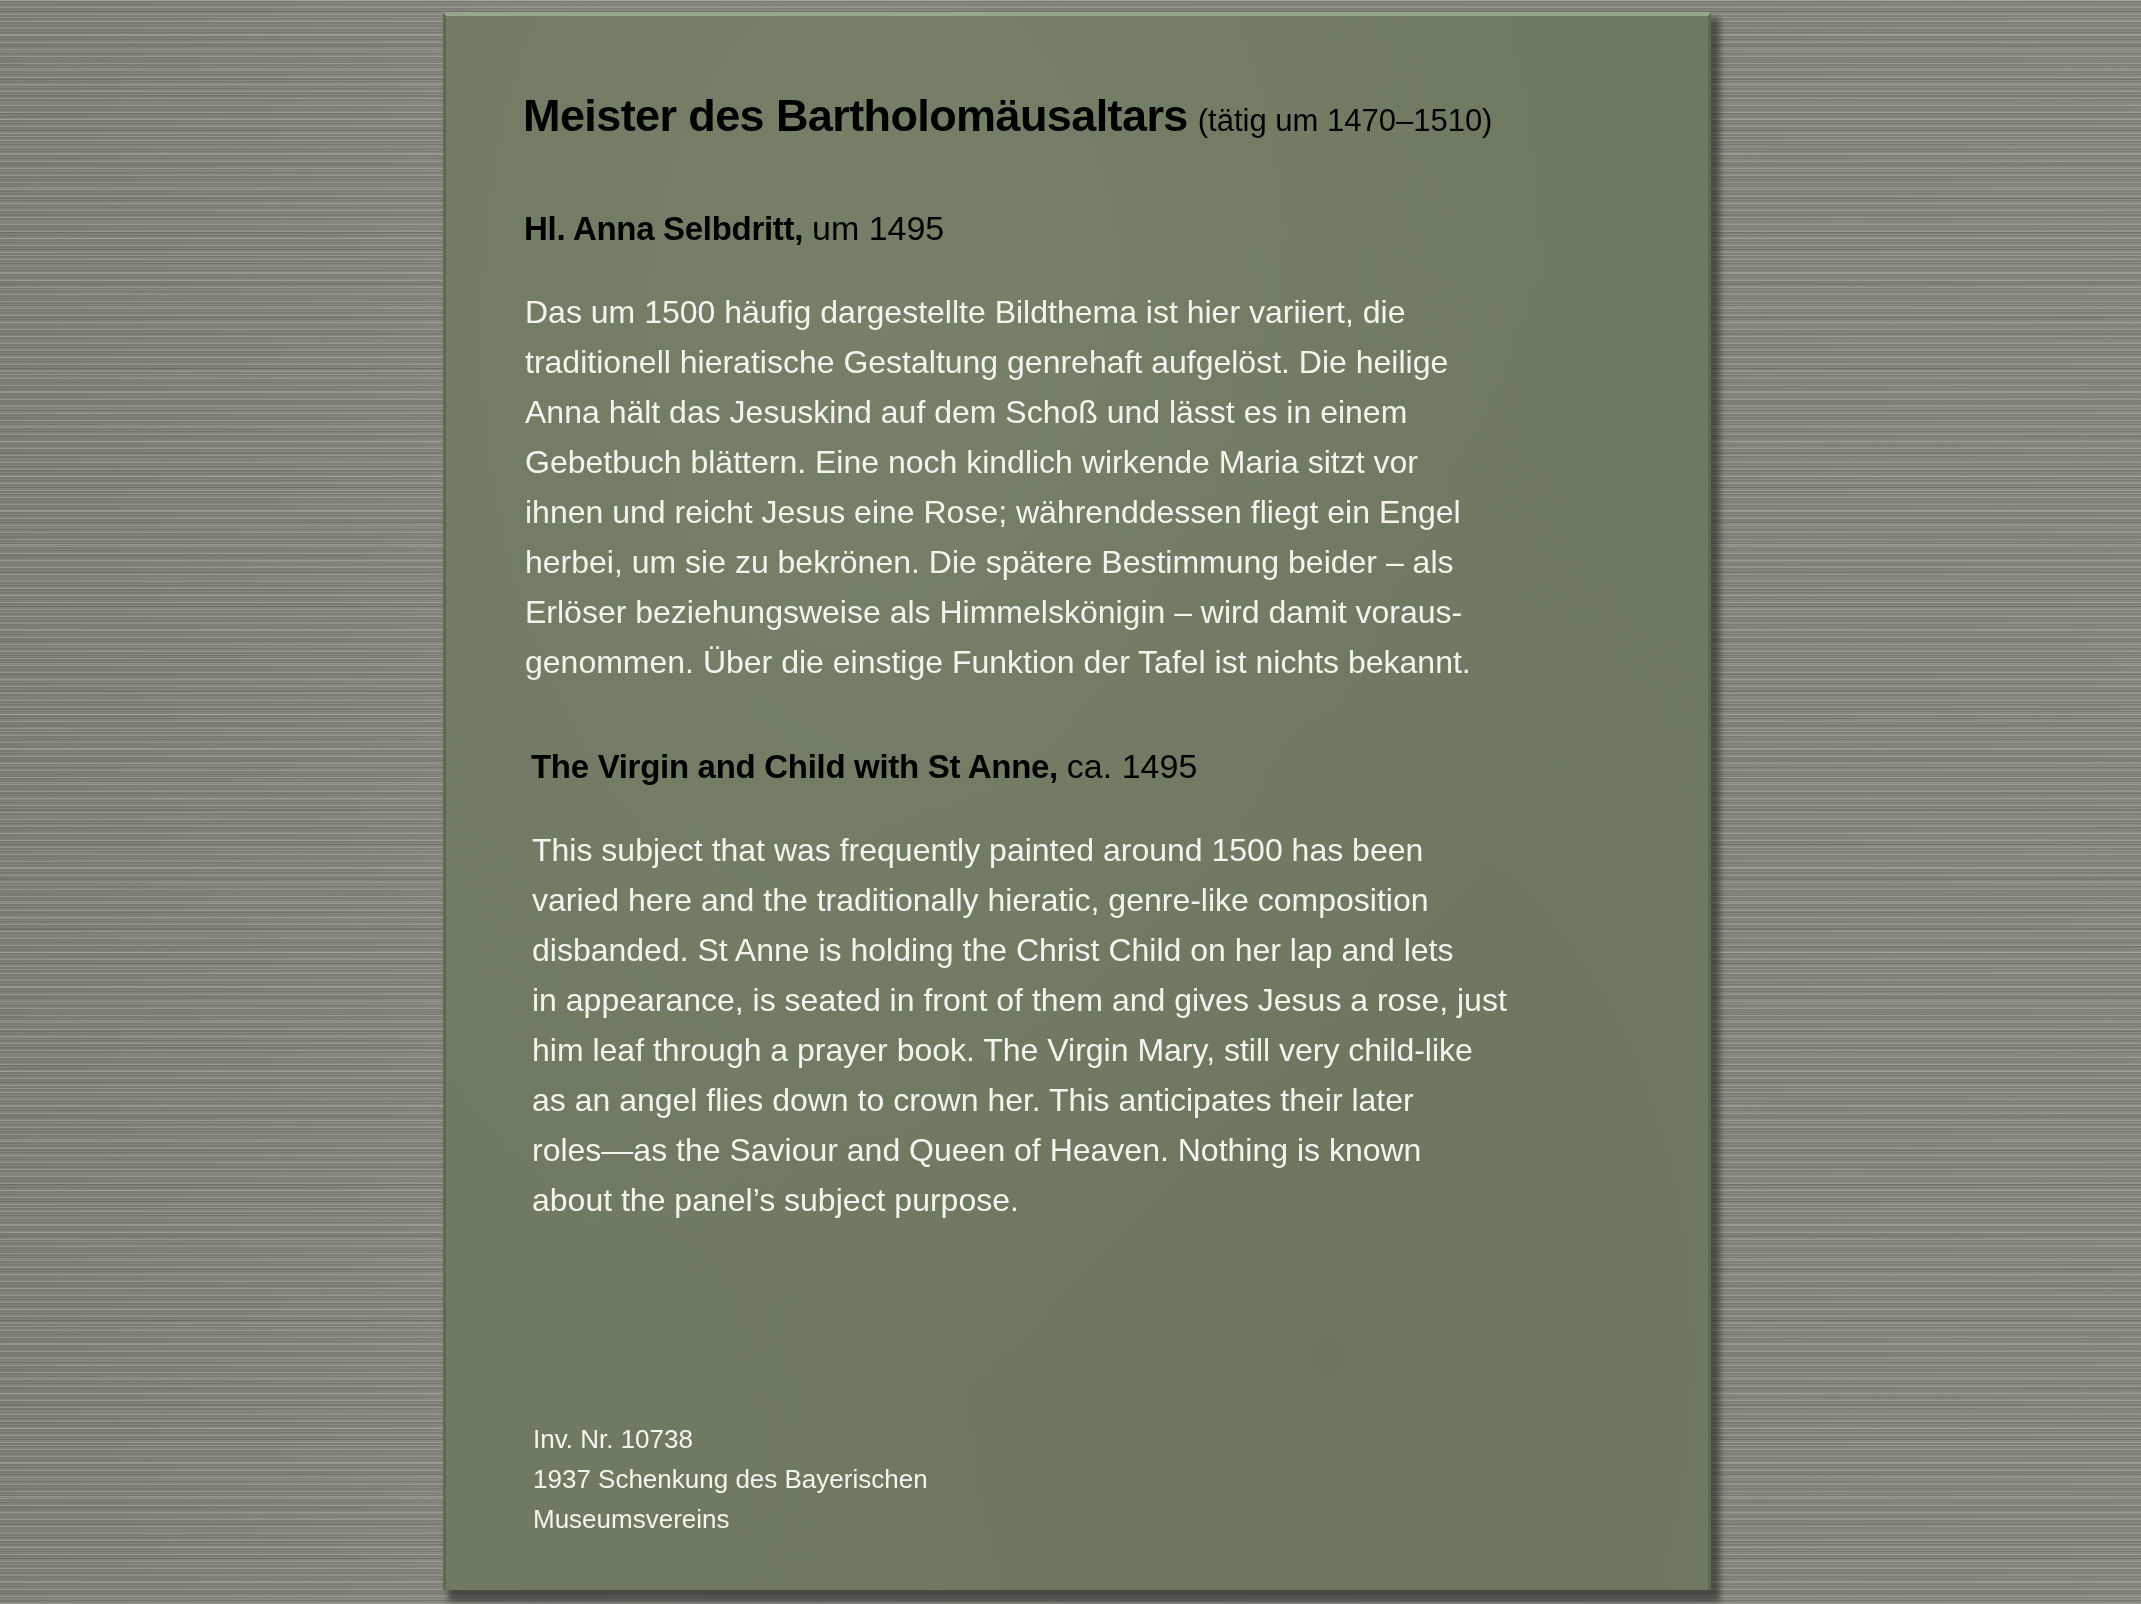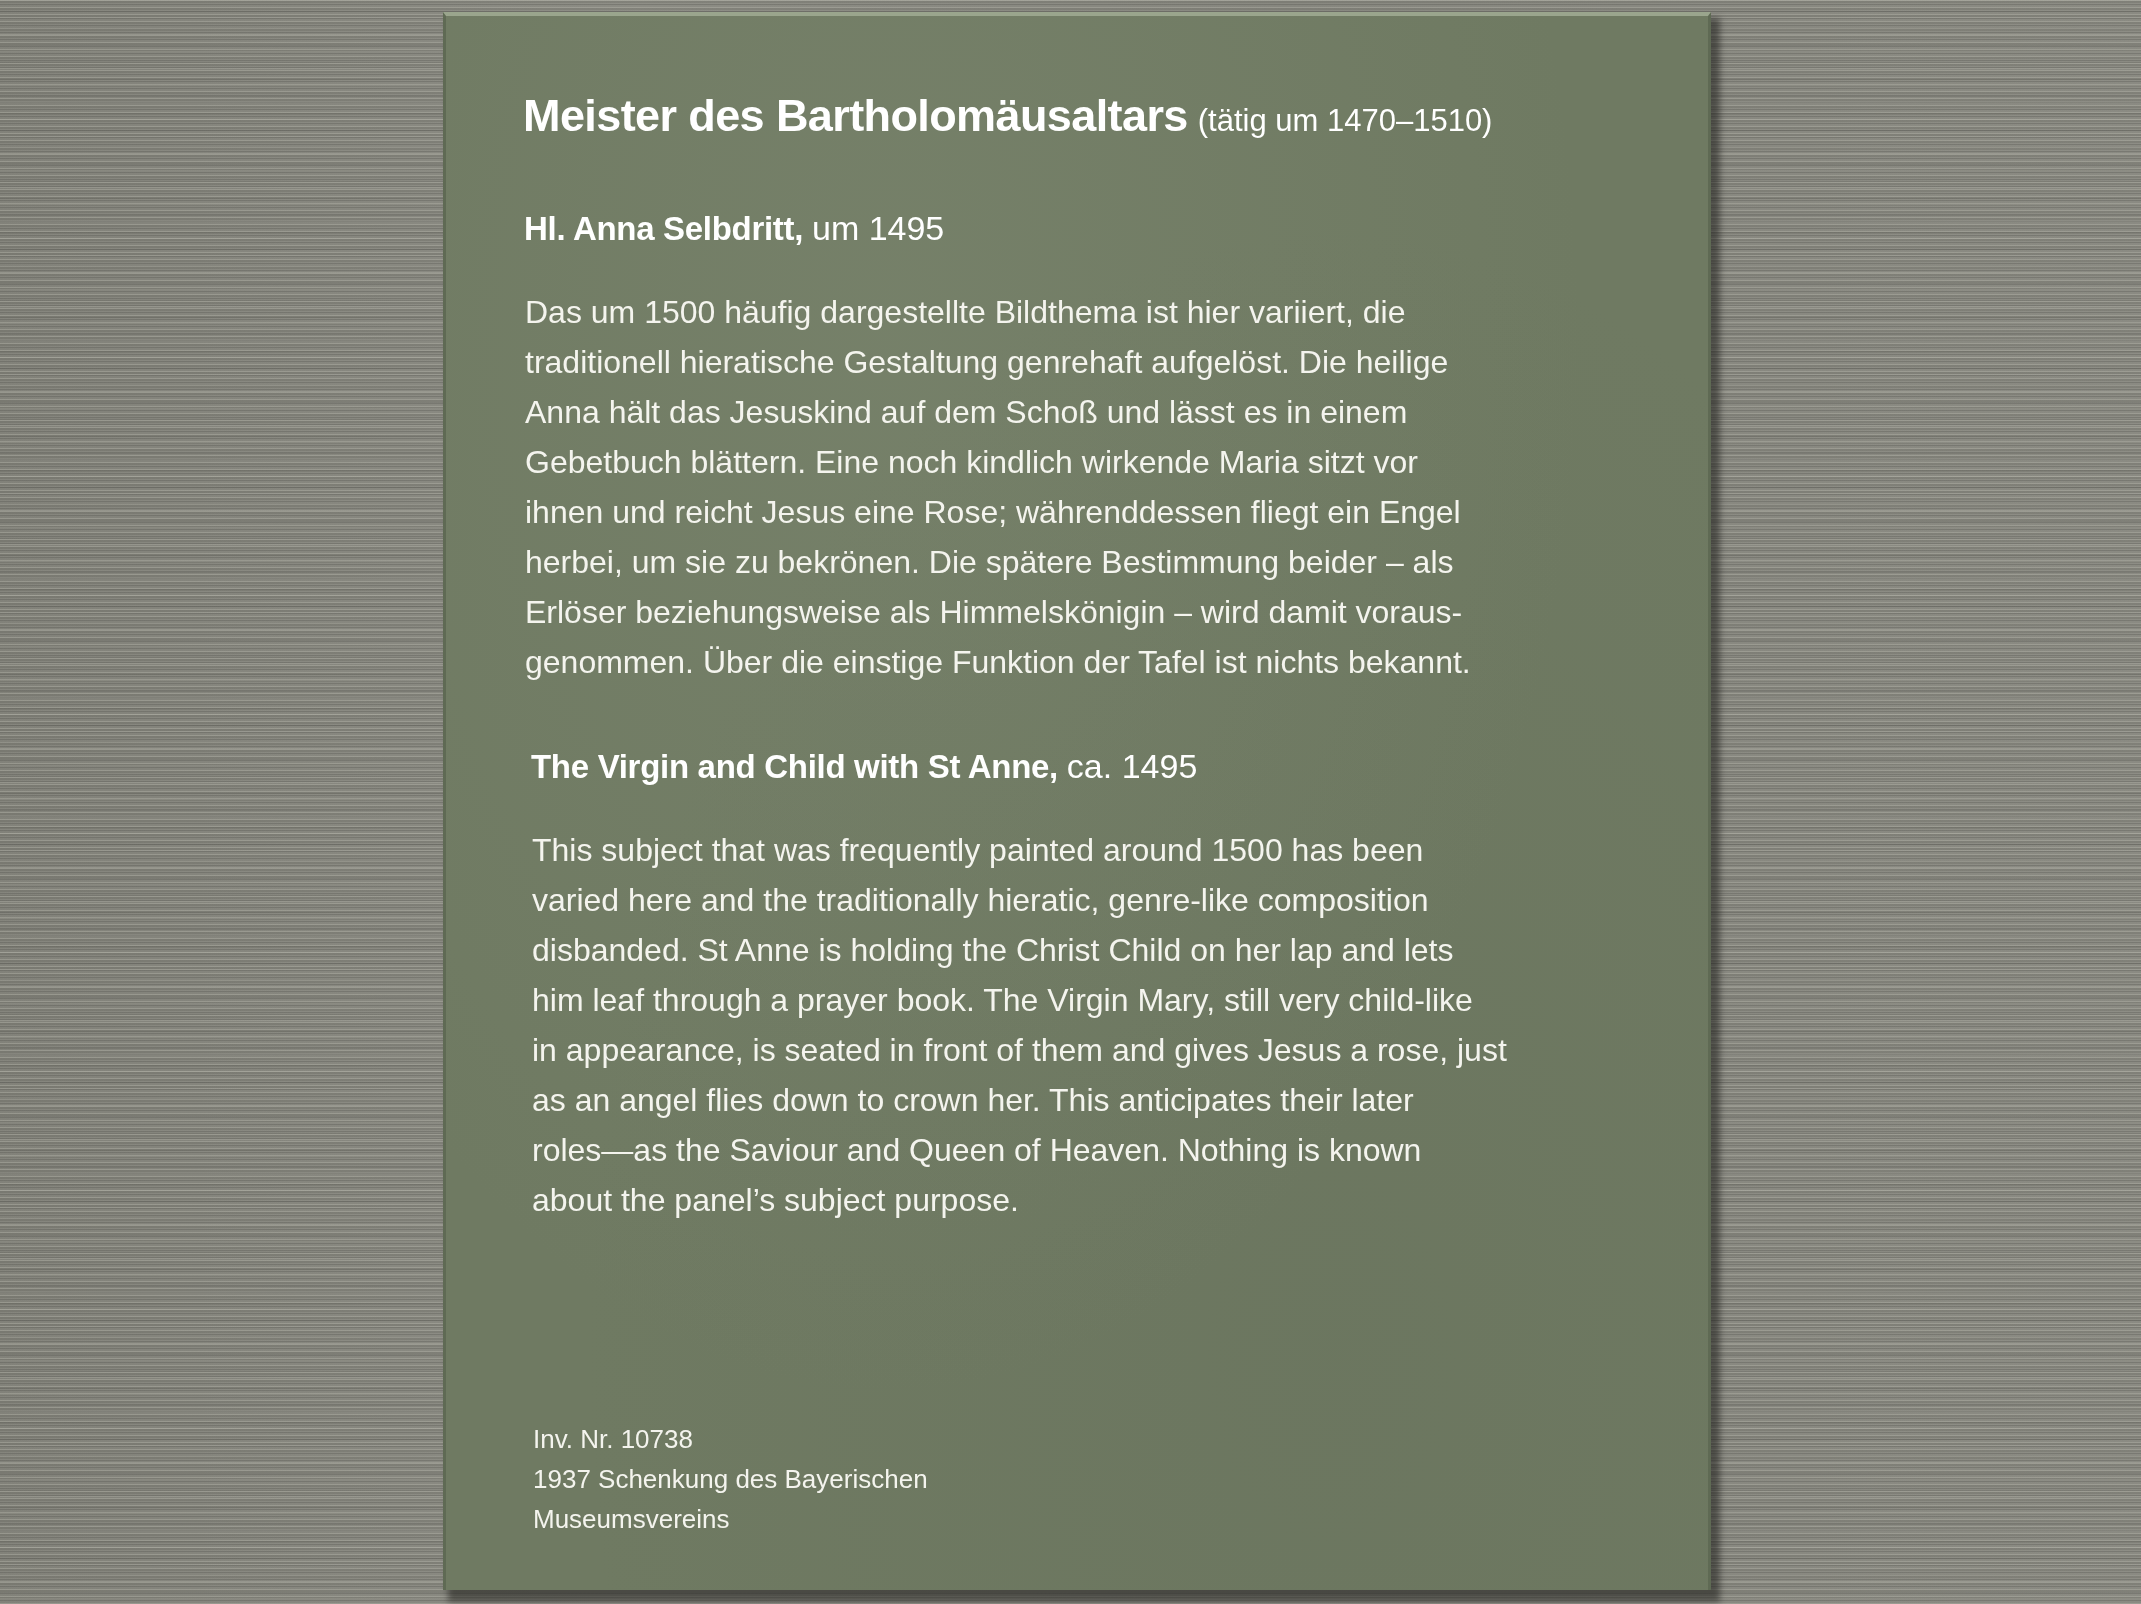--- a/index.html
+++ b/index.html
@@ -50,21 +50,21 @@
     background-image:
       radial-gradient(ellipse at 35% 20%, rgba(130,140,118,0.35) 0%, rgba(111,122,98,0) 60%),
       radial-gradient(ellipse at 70% 85%, rgba(100,110,90,0.3) 0%, rgba(111,122,98,0) 60%);
     border-top: 4px solid #9aa58d;
     border-left: 3px solid #5f6a54;
     border-right: 3px solid #5f6a54;
     box-sizing: border-box;
   }
   .text {
     position: absolute;
-    color: #ffffff;
+    color: #000000;
     white-space: nowrap;
     line-height: 1;
   }
   .title {
     left: 523px;
     top: 93px;
     font-size: 45px;
     font-weight: bold;
     letter-spacing: -0.6px;
   }
@@ -135,22 +135,22 @@
   <span class="body-line">Erlöser beziehungsweise als Himmelskönigin – wird damit voraus-</span>
   <span class="body-line">genommen. Über die einstige Funktion der Tafel ist nichts bekannt.</span>
 </div>
 
 <div class="text subheading en-heading"><span>The Virgin and Child with St Anne,</span> <span class="date">ca. 1495</span></div>
 
 <div class="body-block en-body">
   <span class="body-line">This subject that was frequently painted around 1500 has been</span>
   <span class="body-line">varied here and the traditionally hieratic, genre-like composition</span>
   <span class="body-line">disbanded. St Anne is holding the Christ Child on her lap and lets</span>
+  <span class="body-line">in appearance, is seated in front of them and gives Jesus a rose, just</span>
   <span class="body-line">him leaf through a prayer book. The Virgin Mary, still very child-like</span>
-  <span class="body-line">in appearance, is seated in front of them and gives Jesus a rose, just</span>
   <span class="body-line">as an angel flies down to crown her. This anticipates their later</span>
   <span class="body-line">roles—as the Saviour and Queen of Heaven. Nothing is known</span>
   <span class="body-line">about the panel’s subject purpose.</span>
 </div>
 
 <div class="footer">
   <span class="footer-line">Inv. Nr. 10738</span>
   <span class="footer-line">1937 Schenkung des Bayerischen</span>
   <span class="footer-line">Museumsvereins</span>
 </div>

